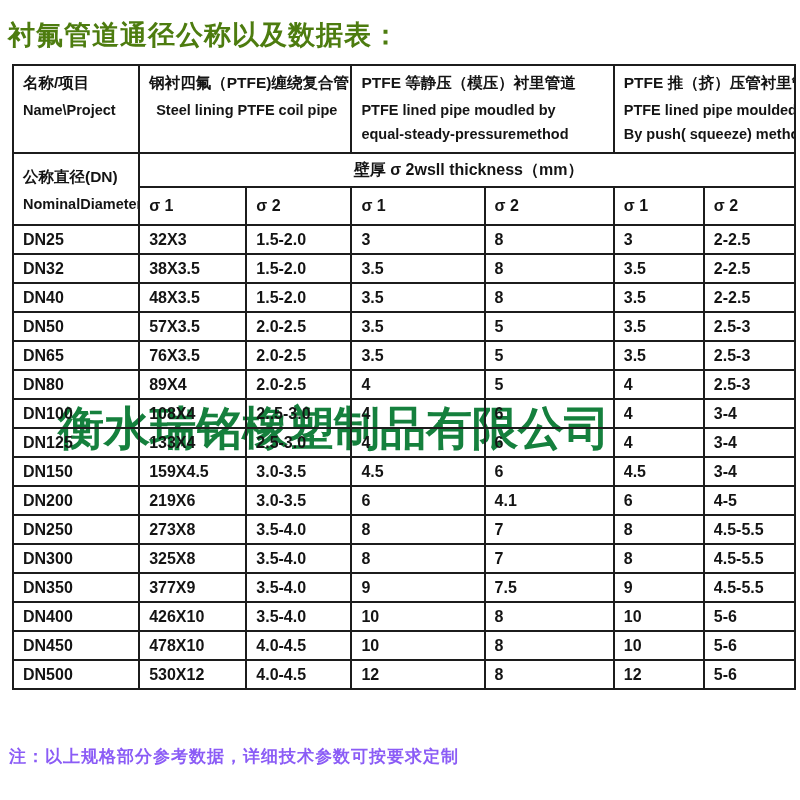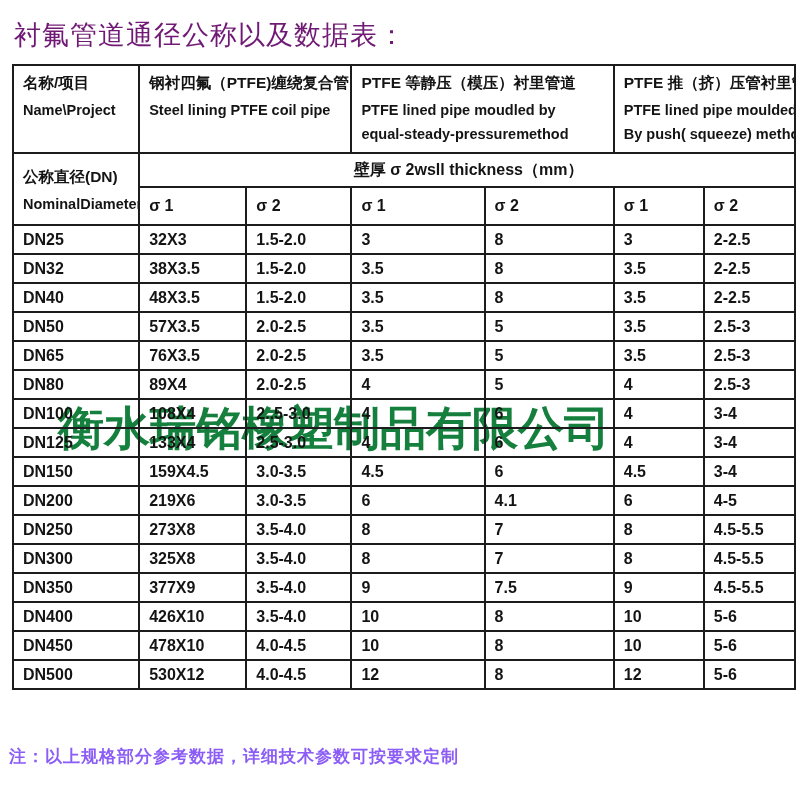--- a/index.html
+++ b/index.html
@@ -6,24 +6,24 @@
   html, body { width: 800px; height: 800px; }
   body {
     position: relative;
     background: #ffffff;
     font-family: "Liberation Sans", sans-serif;
     color: #141414;
     overflow: hidden;
   }
   .title {
     position: absolute;
-    left: 14px; top: 17px;
+    left: 8px; top: 17px;
     font-size: 27px;
-    font-weight: normal;
-    color: #701a75;
+    font-weight: bold;
+    color: #4d7c0f;
     letter-spacing: 1px;
     white-space: nowrap;
     z-index: 2;
   }
   .watermark {
     position: absolute;
     left: 58px; top: 398px;
     font-size: 46px;
     font-weight: bold;
     color: #15803d;
@@ -52,21 +52,21 @@
     overflow: hidden;
   }
   tr.group-row td {
     vertical-align: top;
     height: 88px;
     padding-top: 7px;
     margin-left: 40px;
   }
   .zh-line { font-size: 15.5px; white-space: nowrap; }
   .en-line { font-size: 14.5px; margin-top: 8px; white-space: nowrap; }
-  td.center-cell .zh-line, td.center-cell .en-line { }
+  td.center-cell .zh-line, td.center-cell .en-line { text-align: center; }
   td.thickness-cell {
     height: 34px;
     text-align: center;
     font-size: 15.5px;
     padding: 2px;
   }
   td.dn-header-cell { vertical-align: top; padding-top: 7px; }
   tr.sigma-row td { height: 38px; font-size: 16px; }
   tbody td { height: 29px; }
   .note {

